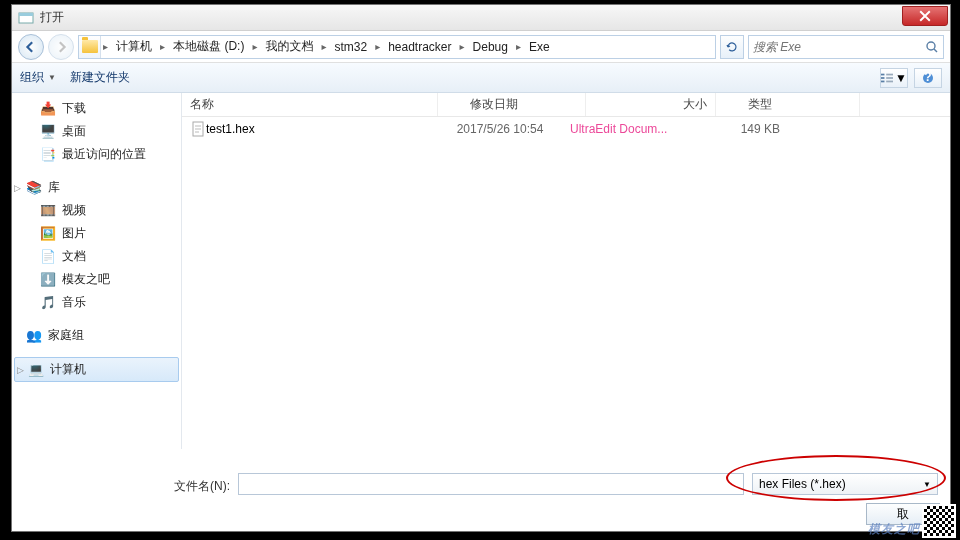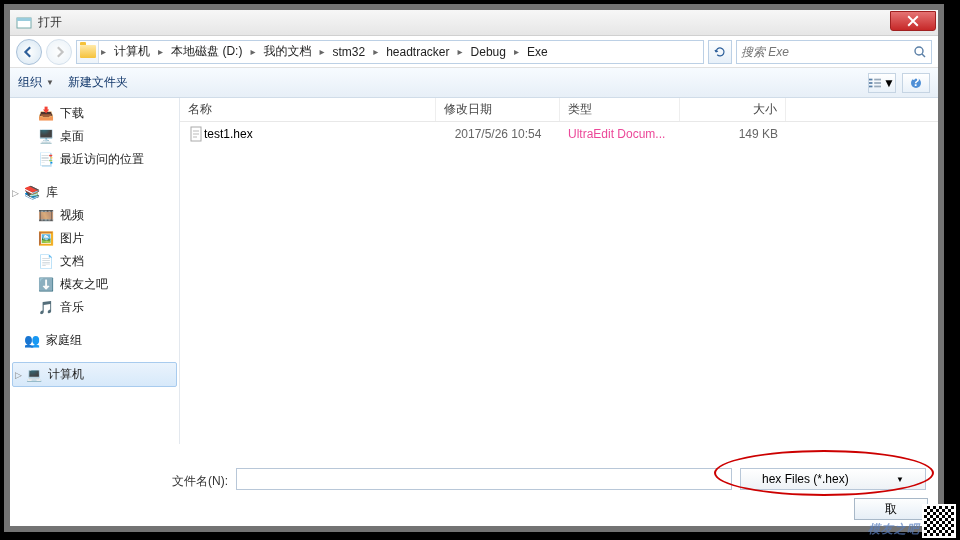--- a/index.html
+++ b/index.html
@@ -1,17 +1,17 @@
 <!DOCTYPE html>
 <html><head>
 <meta charset="utf-8">
 <style>
 * { box-sizing: border-box; margin: 0; padding: 0; font-family: "Microsoft YaHei", "Segoe UI", sans-serif; font-size: 12px; }
 body { background: #000; width: 960px; height: 540px; overflow: hidden; }
-.window { position: absolute; left: 4px; top: 4px; width: 940px; height: 528px; background: #fff; border: 6px solid #737373; box-shadow: 0 0 6px rgba(0,0,0,0.4); }
+.window { position: absolute; left: 11px; top: 4px; width: 940px; height: 528px; background: #fff; border: 1px solid #737373; box-shadow: 0 0 6px rgba(0,0,0,0.4); }
 .titlebar { height: 26px; background: linear-gradient(#f7f7f7, #e6e6e6); border-bottom: 1px solid #d0d0d0; display: flex; align-items: center; padding: 0 2px 0 6px; }
 .titlebar .win-icon { width: 16px; height: 16px; margin-right: 6px; }
 .titlebar .title { flex: 1; color: #333; }
 .winbtn { width: 30px; height: 20px; margin-left: 1px; display: flex; align-items: center; justify-content: center; border: 1px solid transparent; }
 .winbtn.close { width: 46px; background: linear-gradient(#e57373,#c62828); border: 1px solid #a02020; color: #fff; border-radius: 0 0 3px 3px; margin-top:-3px; height:20px; }
 .winbtn.close svg { width:12px; height:12px; }
 .navrow { height: 32px; display: flex; align-items: center; padding: 3px 6px; gap: 4px; border-bottom: 1px solid #e0e0e0; }
 .navbtn { width: 26px; height: 26px; border-radius: 50%; background: radial-gradient(#fdfefe,#d6e6f3); border:1px solid #a8c0d8; display:flex; align-items:center; justify-content:center; color:#3a6ea5; }
 .navbtn.fwd { opacity:.5; }
 .breadcrumb { flex:1; height: 24px; border:1px solid #bcd0e5; background: #fff; display:flex; align-items:center; overflow:hidden; }
@@ -29,38 +29,38 @@
 .viewbtn { width:28px; height:20px; border:1px solid #c5d4e3; background:linear-gradient(#fff,#e9f1f9); display:flex; align-items:center; justify-content:center; }
 .content { position:absolute; top:88px; left:0; right:0; bottom:82px; display:flex; }
 .sidebar { width:170px; border-right:1px solid #e3e8ee; overflow-y:auto; padding:4px 0; }
 .sb-group { margin-bottom:10px; }
 .sb-item { display:flex; align-items:center; gap:6px; padding:3px 6px 3px 28px; color:#222; position:relative; }
 .sb-item.head { padding-left:14px; font-weight:normal; }
 .sb-item.selected { background:linear-gradient(#eaf3fc,#d7e9fa); border:1px solid #a8cbee; border-radius:2px; margin:0 2px; padding-left:13px; }
 .sb-item .exp { position:absolute; left:2px; width:9px; height:9px; color:#888; font-size:9px;}
 .sb-icon { width:16px; height:16px; display:flex; align-items:center; justify-content:center; font-size:13px; }
 .filelist { flex:1; position:relative; }
-.fl-header { height:24px; border-bottom:1px solid #e8e8e8; display:flex; align-items:center; color:#444; }
+.fl-header { height:24px; border-bottom:1px solid #e8e8e8; display:flex; align-items:center; color:#444;gap:24px; }
 .fl-col { padding:0 8px; border-right:1px solid #eee; height:100%; display:flex; align-items:center; }
 .fl-col.name { width:256px; }
 .fl-col.date { width:124px; }
 .fl-col.type { width:120px; }
 .fl-col.size { width:106px; justify-content:flex-end; }
 .fl-row { height:24px; display:flex; align-items:center; }
 .fl-row .cell { padding:0 8px; }
 .fl-row .cell.name { width:256px; display:flex; align-items:center; }
 .fl-row .cell.date { width:124px; color:#666;text-align:center; }
 .fl-row .cell.type { width:120px; color:#ec4899; }
 .fl-row .cell.size { width:106px; text-align:right; color:#666; }
 .fileicon { width:16px; height:16px; }
 .bottombar { position:absolute; bottom:0; left:0; right:0; height:82px; }
 .namebar { position:absolute; bottom:36px; left:0; right:0; height:26px; display:flex; align-items:flex-end; padding:0 12px; gap:8px; }
 .namebar label { color:#333; margin-left:150px; }
 .namebar .fname { flex:1; height:22px; border:1px solid #b8c7d8; background:#fff; padding:0 4px; }
-.namebar .filter { width:186px; height:22px; border:1px solid #b8c7d8; background:linear-gradient(#fff,#eef2f6); display:flex; align-items:center; padding:0 21px; justify-content:space-between; }
+.namebar .filter { width:186px; height:22px; border:1px solid #b8c7d8; background:linear-gradient(#fff,#eef2f6); display:flex; align-items:center; padding:0 6px; justify-content:space-between; }
 .namebar .filter .dd { font-size:8px; }
 .red-oval { position:absolute; right:4px; bottom:30px; width:220px; height:46px; border:2px solid #cc0000; border-radius:50%; pointer-events:none; }
 .btnrow { position:absolute; right:10px; bottom:6px; display:flex; gap:6px; }
 .dlgbtn { min-width:74px; height:22px; border:1px solid #a8b8c8; background:linear-gradient(#fdfefe,#e6eef6); display:flex; align-items:center; justify-content:center; }
 .watermark { position:absolute; right:40px; bottom:2px; opacity:.7; font-style:italic; color:#5a7fbf; font-size:20px; font-weight:bold; pointer-events:none; letter-spacing:1px;text-align:right; }
 .qr { position:absolute; right:4px; bottom:2px; width:34px; height:34px; background: repeating-conic-gradient(#000 0 25%, #fff 0 50%) 0 0/6px 6px; border:2px solid #fff; }
 .folder-icon { width:16px; height:13px; background:linear-gradient(#ffe9a8,#f5c23b); border-radius:1px; position:relative; }
 .folder-icon::before { content:''; position:absolute; top:-3px; left:0; width:6px; height:3px; background:#f5c23b; border-radius:1px 1px 0 0; }
 </style>
 </head>
@@ -209,22 +209,22 @@
             <span class="sb-icon">💻</span>
             <span>计算机</span>
           </div>
       </div>
     </div>
 
     <div class="filelist">
       <div class="fl-header">
         <div class="fl-col name">名称</div>
         <div class="fl-col date">修改日期</div>
+        <div class="fl-col size">大小</div>
         <div class="fl-col type">类型</div>
-        <div class="fl-col size">大小</div>
       </div>
       <div class="fl-row">
         <div class="cell name">
             <svg class="fileicon" viewBox="0 0 16 16">
               <rect x="3" y="1" width="10" height="14" fill="#fff" stroke="#aaa"></rect>
               <path d="M5 5 h6 M5 8 h6 M5 11 h4" stroke="#bbb" stroke-width="1"></path>
             </svg>
             <span>test1.hex</span>
           </div>
         <div class="cell date">2017/5/26 10:54</div>

